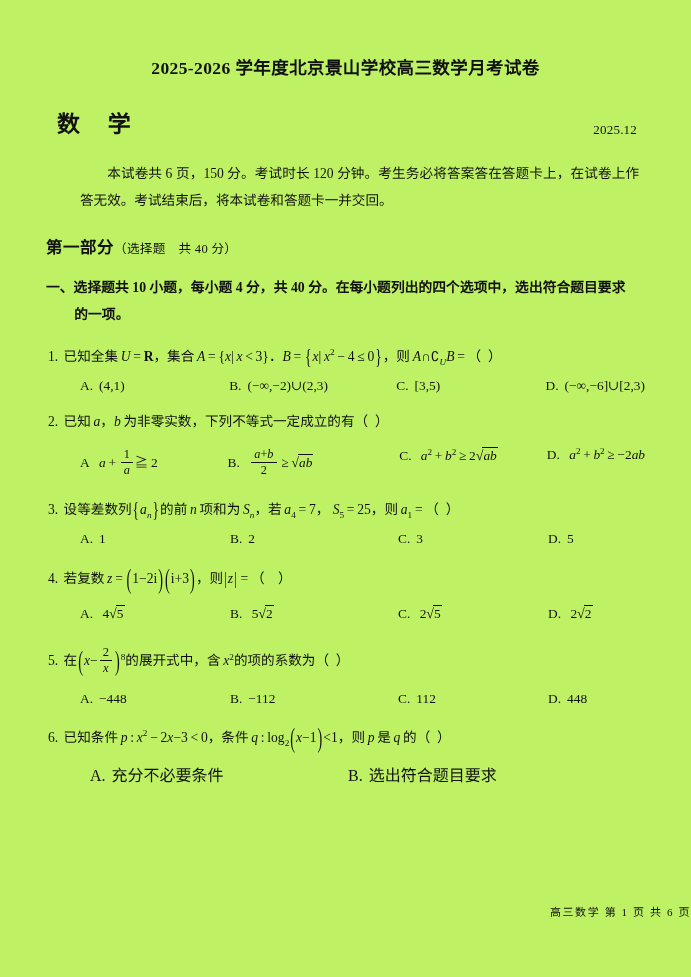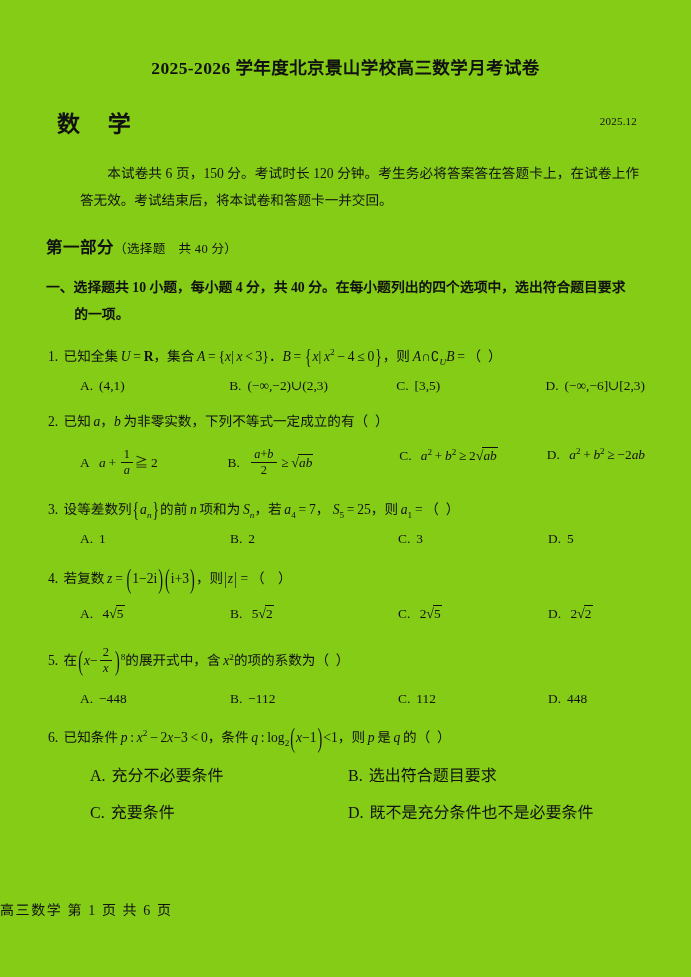--- a/index.html
+++ b/index.html
@@ -10,21 +10,21 @@
   }
   body {
     font-family: "Liberation Serif", "DejaVu Serif", serif;
     color: #111111;
   }
   .page {
     position: relative;
     width: 691px;
     height: 977px;
     margin: 0 auto;
-    background: #84cc16;
+    background: #bef264;
     overflow: hidden;
     box-sizing: border-box;
   }
   .paper-body {
     position: absolute;
     left: 0; top: 0;
     width: 691px;
     height: 977px;
     padding: 40px 46px 0 46px;
     box-sizing: border-box;
@@ -47,22 +47,22 @@
   .subject-name {
     text-align: left;
     font-size: 23px;
     font-weight: bold;
     letter-spacing: 11px;
     padding-left: 11px;
   }
   .exam-date {
     position: absolute;
     right: 8px;
-    bottom: 12px;
-    font-size: 11px;
+    bottom: 1px;
+    font-size: 13px;
     letter-spacing: 0.2px;
   }
 
   
   .instructions {
     margin-top: 21px;
     font-size: 13.6px;
     line-height: 2.0;
     text-align: justify;
     text-indent: 2em;
@@ -188,22 +188,22 @@
     transform: scaleY(1.28);
     margin: 0 1px;
   }
 
   
   .footer {
     position: absolute;
     left: 0;
     bottom: 58px;
     width: 691px;
-    text-align: left;
-    font-size: 14px;
+    text-align: right;
+    font-size: 11px;
     letter-spacing: 1.6px;
   }
 </style>
 </head>
 <body>
 
 <div class="page">
   <div class="paper-body">
 
     <div class="doc-title">2025-2026 学年度北京景山学校高三数学月考试卷</div>
@@ -344,27 +344,19 @@
       </div>
       <div class="opts-2col">
         <div class="orow">
           <div class="opt">
             <span class="olabel">A.</span><span>充分不必要条件</span>
           </div>
           <div class="opt">
             <span class="olabel">B.</span><span>选出符合题目要求</span>
           </div>
         </div>
-        <div class="orow">
-          <div class="opt">
-            <span class="olabel">C.</span><span>充要条件</span>
-          </div>
-          <div class="opt">
-            <span class="olabel">D.</span><span>既不是充分条件也不是必要条件</span>
-          </div>
-        </div>
       </div>
     </div>
 
   </div>
 
   <div class="footer">高三数学 第 1 页 共 6 页</div>
 </div>
 
 </body></html>

